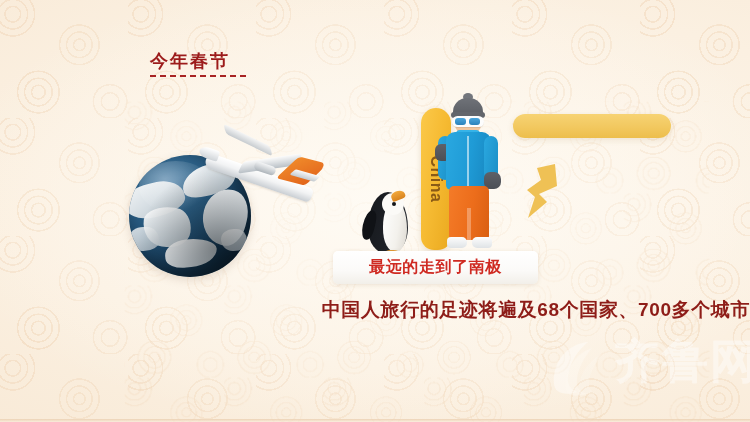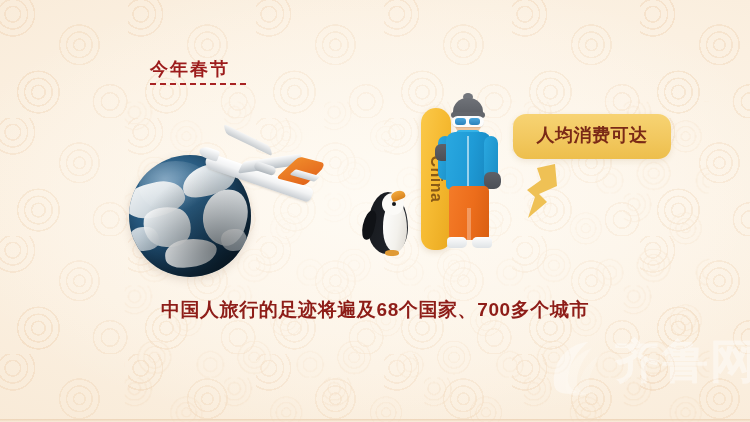--- a/index.html
+++ b/index.html
@@ -56,21 +56,21 @@
     position: absolute;
     left: 0; right: 0; bottom: 0;
     height: 3px;
     background: linear-gradient(to bottom, rgba(234,206,175,.85), rgba(250,238,224,.4));
   }
 
   
   .title-block {
     position: absolute;
     left: 150px;
-    top: 60px;
+    top: 52px;
   }
   .title-text {
     font-size: 18px;
     font-weight: bold;
     color: #9c1b1b;
     letter-spacing: 2px;
     line-height: 1;
     white-space: nowrap;
   }
   .title-rule {
@@ -422,21 +422,21 @@
     letter-spacing: .6px;
     white-space: nowrap;
   }
 
   
   .caption {
     position: absolute;
     left: 0;
     right: 0;
     top: 297px;
-    text-align: center;
+    text-align: right;
   }
   .caption-text {
     display: inline-block;
     font-size: 19px;
     font-weight: bold;
     color: #8e1d18;
     letter-spacing: .6px;
     white-space: nowrap;
   }
 
@@ -551,23 +551,25 @@
     <div class="boot-r"></div>
   </div>
 
   <div class="bubble-tail">
     <svg width="32" height="54" viewBox="0 0 32 54">
       <polygon points="30,0 32,22 14,30 22,38 3,54 10,33 2,26 16,16 12,4" fill="#efc155"></polygon>
     </svg>
   </div>
 
   <div class="bubble">
-    <div class="line l1">人均消费可达</div>
-  </div>
-
+  </div>
+
+  <div class="callout">
+    <span class="callout-text">最远的走到了南极</span>
+  </div>
 
   <div class="caption">
     <span class="caption-text">中国人旅行的足迹将遍及68个国家、700多个城市</span>
   </div>
 
   <div class="watermark">
     <svg class="wm-swoosh" viewBox="0 0 62 60">
       <path d="M6 46 C4 26 18 6 40 4 C30 12 22 24 20 38 C19 46 22 52 30 54 C16 58 7 55 6 46 Z" fill="#ffffff" opacity="0.9"></path>
       <path d="M18 52 C16 34 26 16 44 10 C36 20 30 30 29 42 C28 50 32 55 40 56 C28 59 19 58 18 52 Z" fill="#ffffff" opacity="0.55"></path>
       <path d="M30 56 C30 40 38 24 54 16 C47 26 42 34 41 44 C40 51 44 55 50 56 Z" fill="#ffffff" opacity="0.35"></path>

